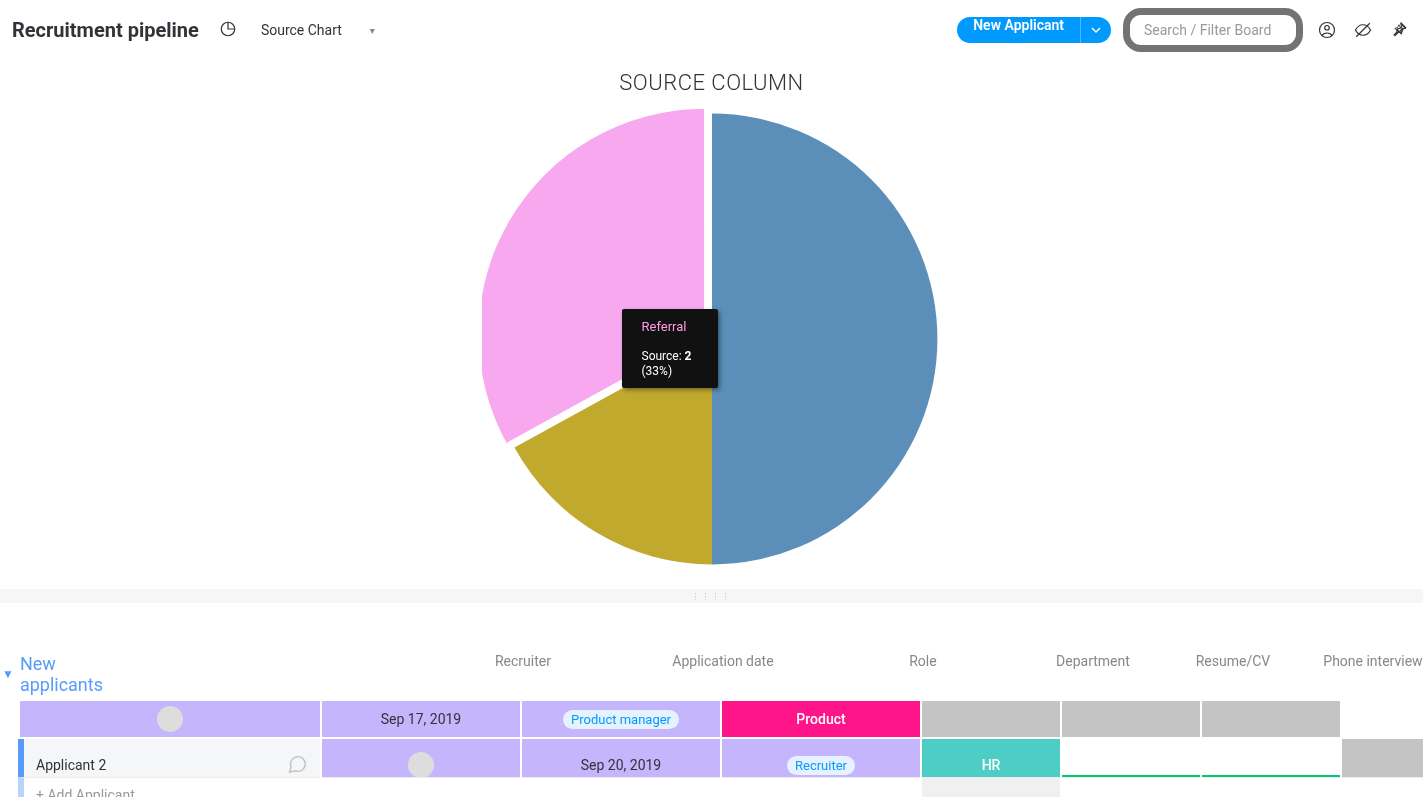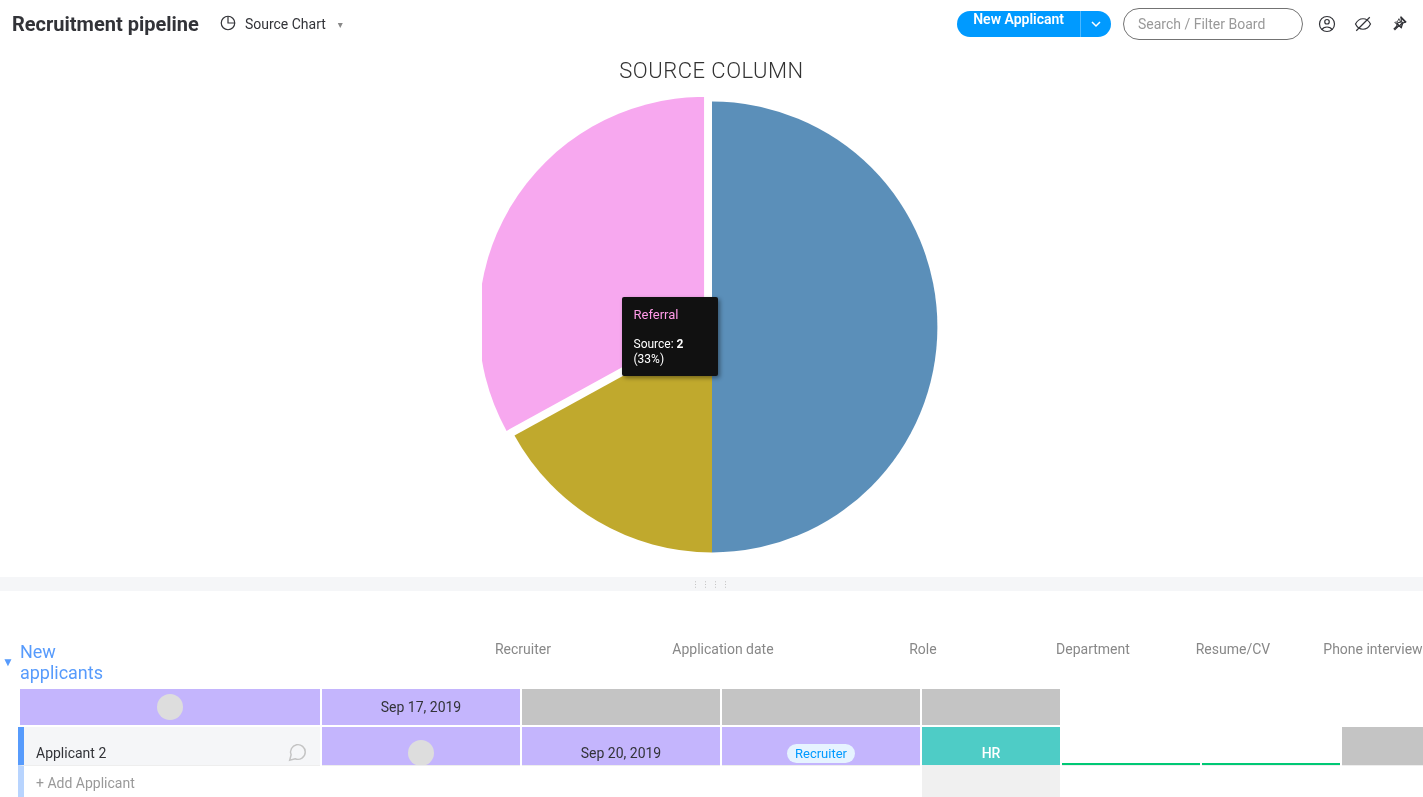--- a/index.html
+++ b/index.html
@@ -1,33 +1,33 @@
 <!DOCTYPE html>
 <html><head>
 <meta charset="utf-8">
 <style>
 * { box-sizing: border-box; margin: 0; padding: 0; }
 body { font-family: -apple-system, BlinkMacSystemFont, "Segoe UI", Roboto, Helvetica, Arial, sans-serif; background: #fff; color: #323338; font-size: 14px; }
 
 .topbar { display: flex; align-items: center; padding: 8px 12px; gap: 12px; }
 .topbar .title { font-size: 20px; font-weight: 700; }
-.topbar .view-switch { display: flex; align-items: center; gap: 8px; cursor: pointer; padding: 4px 8px; }
+.topbar .view-switch { display: flex; align-items: center; gap: 24px; cursor: pointer; padding: 4px 8px; }
 .topbar .view-switch .chevron { font-size: 10px; color: #888; margin-left: 4px; }
 .topbar .spacer { flex: 1; }
 .topbar .new-btn { display: flex; align-items: stretch; border-radius: 18px; overflow: hidden; background: #009aff; color: #fff; font-weight: 600; }
 .topbar .new-btn .main { padding: 0 16px; cursor: pointer; text-align: center; }
 .topbar .new-btn .drop { padding: 8px 10px; border-left: 1px solid rgba(255,255,255,.3); cursor: pointer; display:flex;align-items:center; }
-.topbar .search { border: 1px solid #737373; border-radius: 18px; padding: 7px 14px; width: 180px; color: #999; cursor:text; }
+.topbar .search { border: 7px solid #737373; border-radius: 18px; padding: 7px 14px; width: 180px; color: #999; cursor:text; }
 .topbar .icon-btn { width: 24px; height: 24px; display: flex; align-items: center; justify-content: center; cursor: pointer; color:#323338; }
 
 .chart-area { text-align: center; padding-top: 10px; padding-bottom: 20px; }
 .chart-title { font-size: 22px; font-weight: 300; letter-spacing: .5px; color:#333; margin-bottom: 14px; }
 .pie-wrap { position: relative; width: 460px; height: 460px; margin: 0 auto; }
 .pie-wrap svg { width: 100%; height: 100%; }
-.tooltip { position:absolute; background:#111; color:#fff; font-size:13px; padding:10px 12px; border-radius:2px; text-align:left; box-shadow: 2px 2px 4px rgba(0,0,0,.4); width:96px; }
+.tooltip { position:absolute; background:#111; color:#fff; font-size:13px; padding:10px 20px; border-radius:2px; text-align:left; box-shadow: 2px 2px 4px rgba(0,0,0,.4); width:96px; }
 .tooltip .tt-title { color:#ff9be8; margin-bottom:14px; font-size:13px; display:block; }
 .tooltip .tt-body { font-size:12px; }
 .tooltip .tt-body b { font-weight:700; }
 
 .divider-bar { height: 14px; background: #f5f6f8; display:flex;align-items:center;justify-content:center; color:#bbb; font-size:8px; letter-spacing:2px; }
 
 .table-section { padding: 50px 0 0 0; border-bottom:2px solid #e60000; }
 .group-header { display:flex; align-items:center; padding: 0 0 6px 0; }
 .group-header .toggle { color:#579bfc; margin: 0 6px 0 2px; font-size:12px; }
 .group-header .group-name { color:#579bfc; font-size:18px; font-weight:400; }
@@ -141,20 +141,24 @@
 
     </div>
   </div>
 
   <div class="rows" id="rows-container">
       <div class="row">
       <div class="cell avatar-cell">
           <span class="av a1"></span>
         </div>
       <div class="cell">Sep 17, 2019</div>
+      <div class="cell link">
+          <span class="pill">Product manager</span>
+        </div>
+      <div class="cell dept dept-product">Product</div>
       <div class="cell status-grey"></div>
       <div class="cell status-grey"></div>
       <div class="cell status-grey"></div>
     </div>
       <div class="row">
       <div class="name-cell">
         <span>Applicant 2</span>
         <span class="chat">
           <svg width="22" height="22" viewBox="0 0 24 24" fill="none" stroke="#c4c4c4" stroke-width="1.6">
               <path d="M21 12a8 8 0 0 1-11 7.4L4 21l1.6-6A8 8 0 1 1 21 12z"></path>

